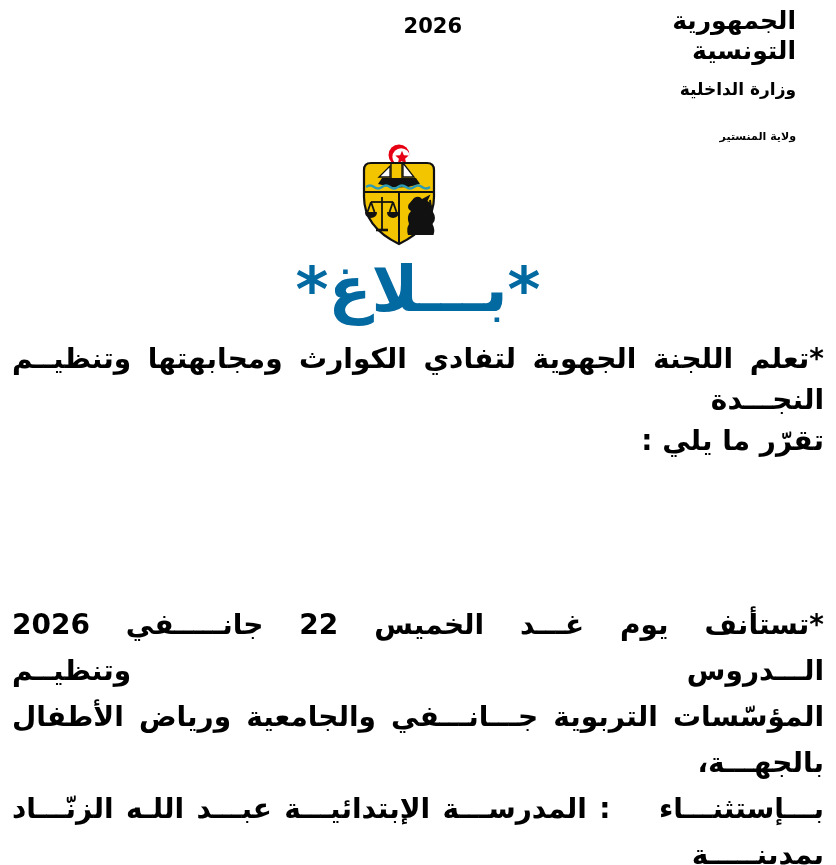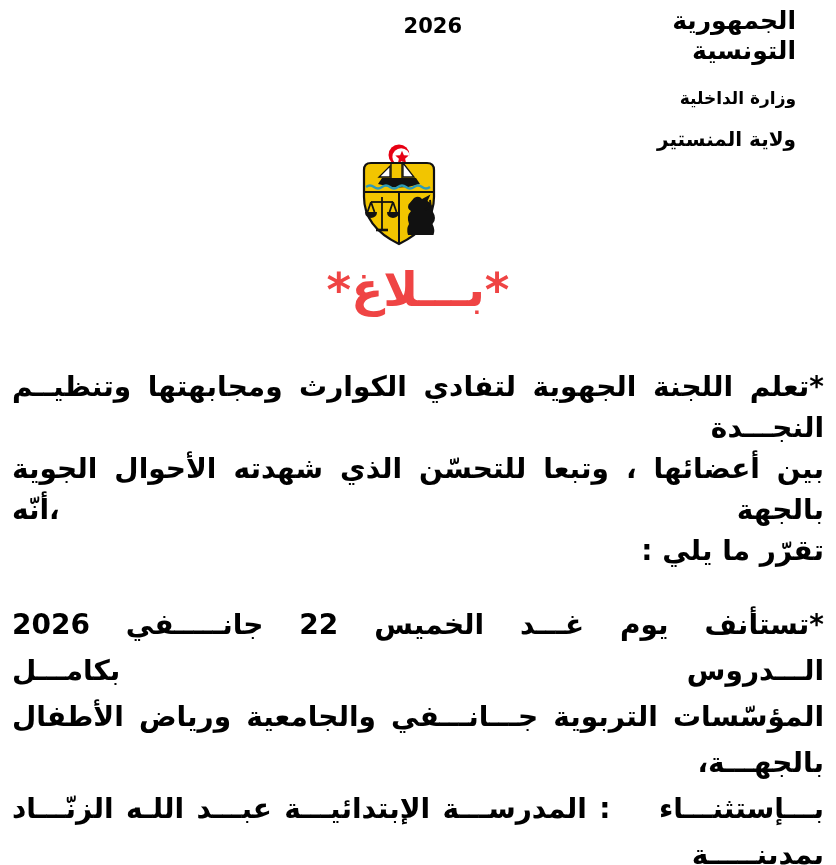--- a/index.html
+++ b/index.html
@@ -10,38 +10,38 @@
     font-family:"DejaVu Sans", sans-serif;
     color:#000;
     overflow:hidden;
   }
   
   .hdr-right{
     position:absolute;top:6px;right:40px;width:240px;
     direction:rtl;text-align:right;font-weight:bold;
   }
   .hdr-right .republic{font-size:25px;line-height:30px;margin-left:36px;}
-  .hdr-right .ministry{font-size:17px;margin-top:21px;line-height:22px;}
-  .hdr-right .governorate{font-size:20px;margin-top:19px;line-height:22px;}
+  .hdr-right .ministry{font-size:17px;margin-top:12px;line-height:22px;}
+  .hdr-right .governorate{font-size:11px;margin-top:26px;line-height:22px;}
   .date-line{
     position:absolute;top:14px;left:78px;width:384px;
     direction:rtl;display:flex;justify-content:space-between;
     font-weight:bold;font-size:21px;
   }
   
   .emblem{position:absolute;top:142px;left:352px;width:94px;height:106px;}
   
   .doc-title{
     position:absolute;top:250px;left:0;width:100%;
     text-align:center;direction:rtl;
-    color:#ef4444;font-size:47px;font-weight:bold;line-height:80px;
+    color:#0369a1;font-size:63px;font-weight:bold;line-height:80px;
   }
   
   .body1{
-    position:absolute;top:366px;right:12px;left:12px;
+    position:absolute;top:338px;right:12px;left:12px;
     direction:rtl;font-weight:bold;font-size:28px;
   }
   .body1 .bline{line-height:41px;text-align:justify;text-align-last:justify;}
   .body1 .bline.last{text-align:center;text-align-last:right;}
   .body2{
     position:absolute;top:602px;right:12px;left:12px;
     direction:rtl;font-weight:bold;font-size:28px;
   }
   .body2 .bline{line-height:46px;text-align:justify;text-align-last:justify;}
   .u-double{
@@ -105,24 +105,23 @@
         <path fill="#111111" d="M56,93 q-2,-6 1,-11 q-3,-8 2,-13 q-4,-2 -2.5,-6.5 l5.5,-6.5 q5,-3 8,1 l8.5,-4.5 -3,6.5 q6,3 5,10 q5,8 0,13 q3,6 1,11 z"></path>
         <path d="M73,68 q7,-2 5,-10" stroke="#111" stroke-width="2" fill="none"></path>
       </g>
     </svg>
   </div>
 
   <div class="doc-title">*بـــلاغ*</div>
 
   <div class="body1">
     <div class="bline">*تعلم اللجنة الجهوية لتفادي الكوارث ومجابهتها وتنظيــم النجـــدة</div>
-    <div class="bline">بين أعضائها ، وتبعا للتحسّن الذي شهدته الأحوال الجوية بالجهة ،أنّه</div>
     <div class="bline last">تقرّر ما يلي :</div>
   </div>
 
   <div class="body2">
-    <div class="bline"><span>*</span><span class="u-double">تستأنف يوم غـــد الخميس 22 جانـــــفي 2026 الـــدروس</span><span> بكامـــل</span></div>
+    <div class="bline"><span>*</span><span class="u-double">تستأنف يوم غـــد الخميس 22 جانـــــفي 2026 الـــدروس</span><span> وتنظيــم</span></div>
     <div class="bline">المؤسّسات التربوية جـــانـــفي والجامعية ورياض الأطفال بالجهـــة،</div>
     <div class="bline thick-underline-line"><span class="u-double">بـــإستثنـــاء</span><span> : المدرســـة الإبتدائيـــة عبـــد اللـه الزنّـــاد بمدينـــــة</span></div>
 
   </div>
 
 </div>
 
 </body></html>

